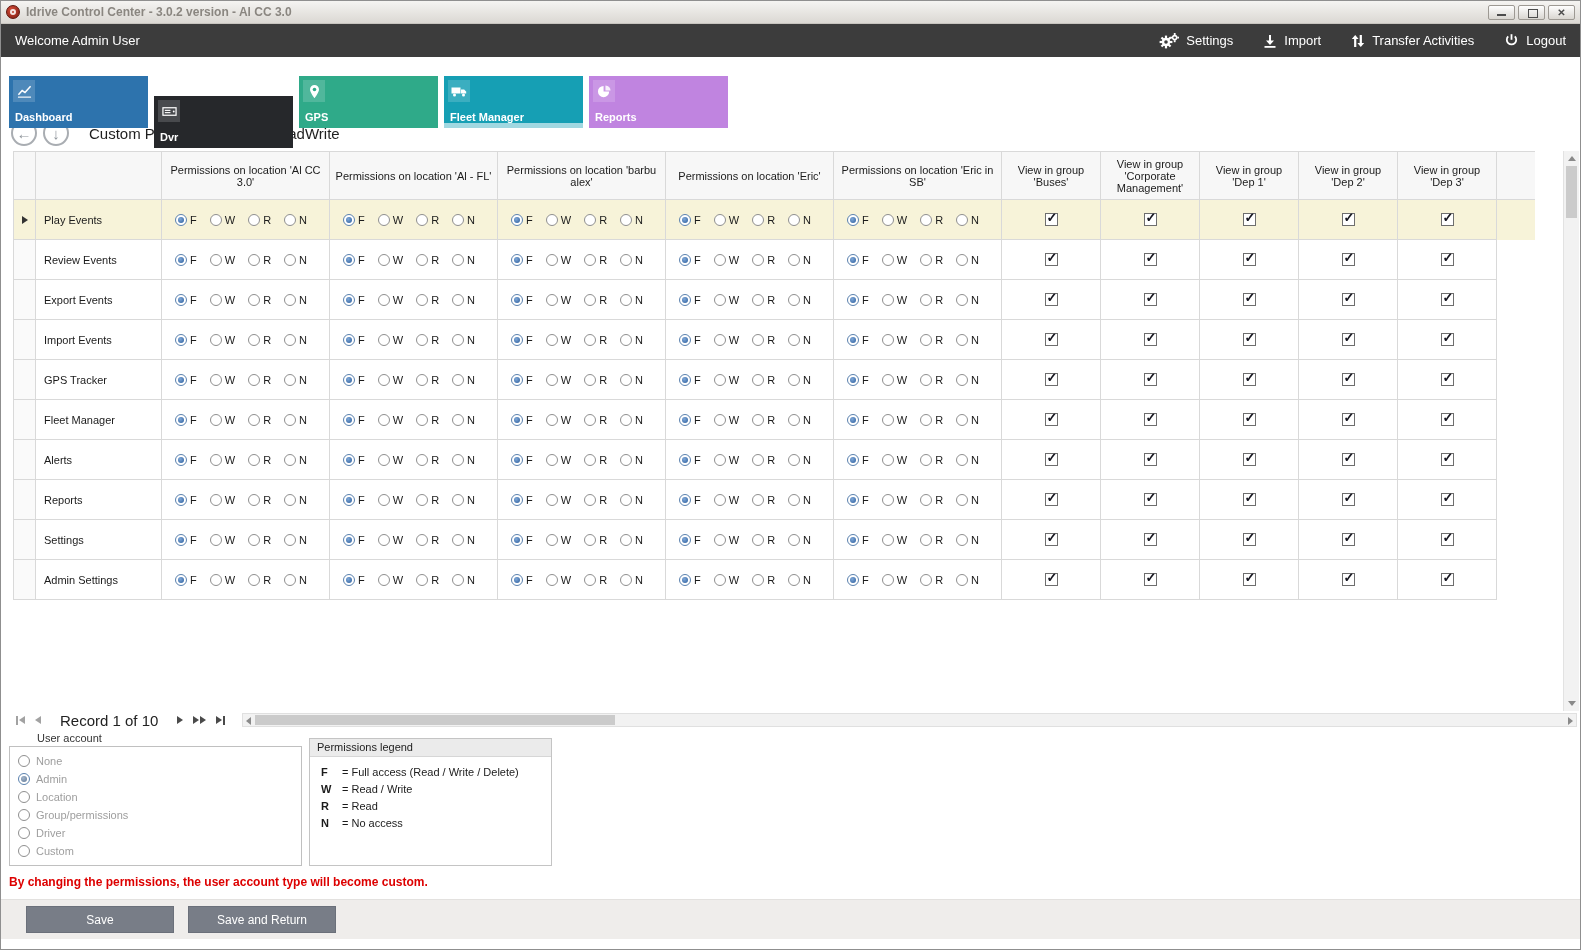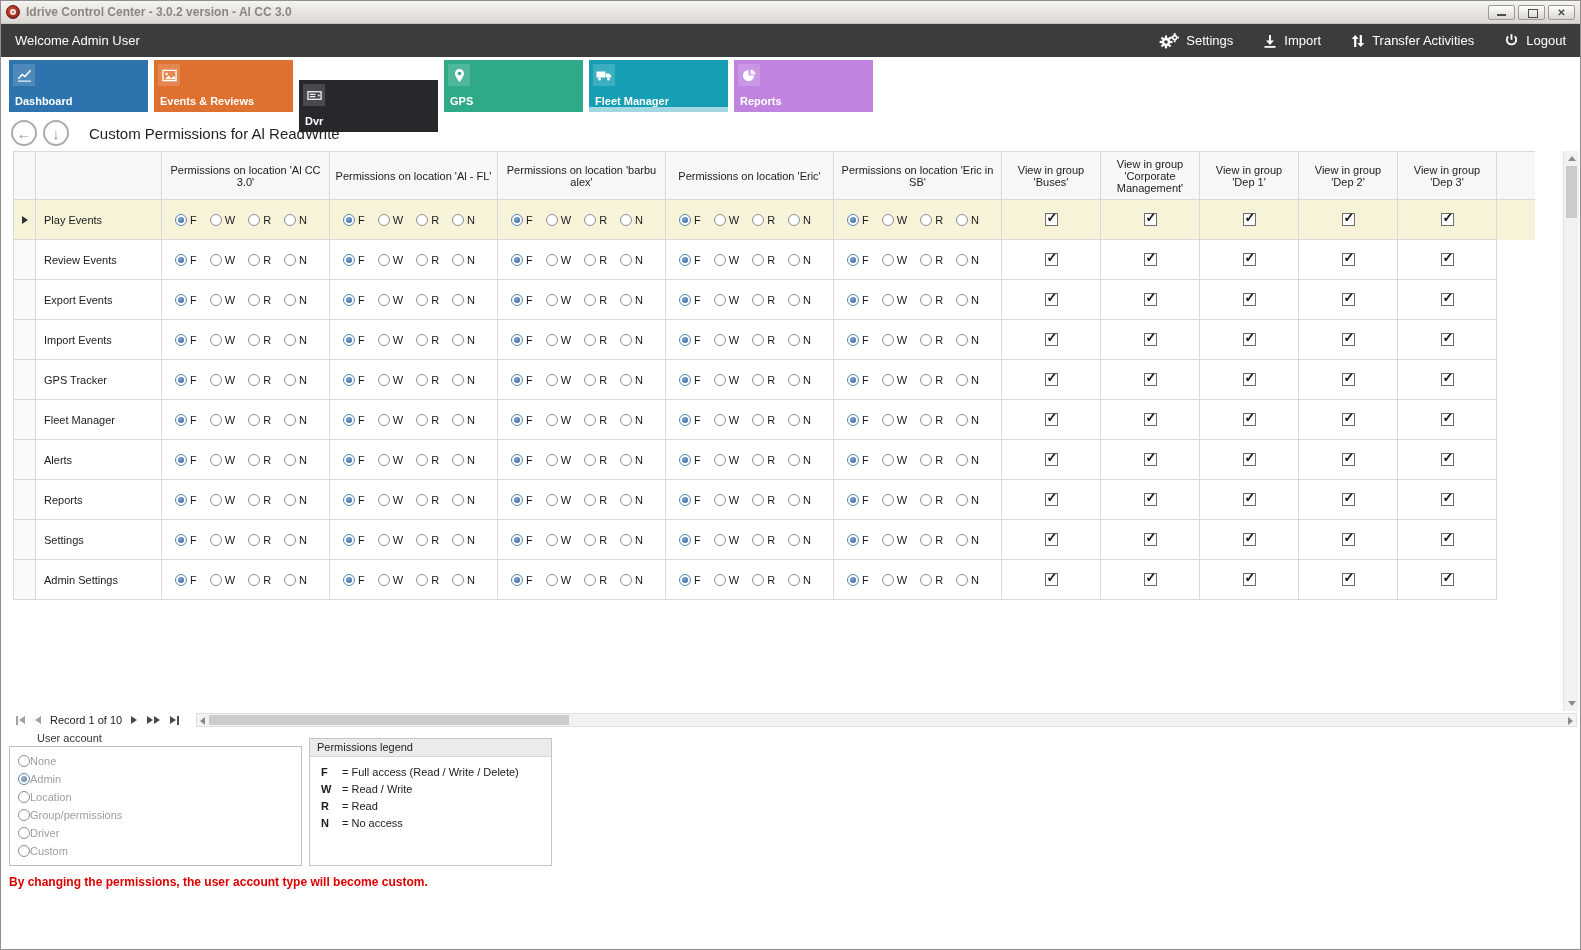--- a/index.html
+++ b/index.html
@@ -18,21 +18,21 @@
   .win-btn.max::after{content:"";position:absolute;left:9px;top:3px;width:8px;height:7px;border:1.5px solid #4c4c4c;}
   .win-btn.close::after{content:"✕";position:absolute;left:0;right:0;top:0;bottom:0;font-size:10px;line-height:14px;text-align:center;color:#4c4c4c;font-weight:bold;}
 
   
   .toolbar { height:33px; flex:none; background:#3c3c3c; color:#fff; display:flex; align-items:center; padding:0 14px; }
   .welcome { font-size:13px; }
   .toolbar-actions { margin-left:auto; display:flex; align-items:center; gap:30px; }
   .tb-item { display:flex; align-items:center; gap:7px; font-size:13px; cursor:default; }
 
   
-  .tabstrip { height:58px; flex:none; background:#fff; display:flex; gap:6px; padding:3px 8px; }
+  .tabstrip { height:58px; flex:none; background:#fff; display:flex; gap:6px; padding:19px 8px; }
   .tab { width:139px; height:52px; position:relative; color:#fff; cursor:default; }
   .tab .icon-box { position:absolute; top:4px; left:4px; width:22px; height:22px; background:rgba(255,255,255,0.16); display:flex; align-items:center; justify-content:center; }
   .tab .tab-label { position:absolute; left:6px; bottom:5px; font-size:11px; font-weight:bold; }
   .tab.selected::after { content:""; position:absolute; left:0; right:0; bottom:0; height:5px; background:rgba(255,255,255,0.6); }
 
   
   .navrow { height:36px; flex:none; display:flex; align-items:center; padding:0 10px; gap:6px; background:#fff; }
   .circle-btn { width:26px; height:26px; border-radius:50%; border:2px solid #a9adb2; background:#fff; color:#8f959b; display:flex; align-items:center; justify-content:center; font-size:15px; font-weight:bold; }
   .page-title { font-size:15px; color:#1f1f1f; margin-left:14px; }
 
@@ -69,31 +69,31 @@
   .tri-up { position:absolute; top:5px; left:4px; width:0; height:0; border-left:4px solid transparent; border-right:4px solid transparent; border-bottom:5px solid #8a8a8a; }
   .tri-down { position:absolute; bottom:5px; left:4px; width:0; height:0; border-left:4px solid transparent; border-right:4px solid transparent; border-top:5px solid #8a8a8a; }
 
   
   .recnav { height:18px; flex:none; display:flex; align-items:center; padding-left:10px; background:#fff; }
   .nav-btn { display:flex; align-items:center; gap:1px; padding:0 5px; height:16px; }
   .tri-r { width:0; height:0; border-top:4px solid transparent; border-bottom:4px solid transparent; border-left:6px solid #4a4a4a; }
   .tri-l { width:0; height:0; border-top:4px solid transparent; border-bottom:4px solid transparent; border-right:6px solid #a2a2a2; }
   .nav-bar-gray { width:2px; height:9px; background:#a2a2a2; }
   .nav-bar-dark { width:2px; height:9px; background:#4a4a4a; }
-  .rec-text { font-size:11px; color:#222; margin:0 4px;text-align:center; }
+  .rec-text { font-size:15px; color:#222; margin:0 14px;text-align:center; }
   .hscroll { flex:1; height:14px; margin:0 3px 0 12px; background:#f2f2f2; border:1px solid #e0e0e0; position:relative; }
   .hs-arrow-l { position:absolute; left:3px; top:3px; width:0; height:0; border-top:4px solid transparent; border-bottom:4px solid transparent; border-right:5px solid #8a8a8a; }
   .hs-arrow-r { position:absolute; right:3px; top:3px; width:0; height:0; border-top:4px solid transparent; border-bottom:4px solid transparent; border-left:5px solid #8a8a8a; }
   .hs-thumb { position:absolute; left:12px; top:1px; bottom:1px; width:360px; background:#cbcbcb; }
 
   
   .bottom { flex:1; position:relative; background:#fff; }
   .ua-title { position:absolute; left:8px; top:3px; font-size:11px; color:#333;padding-left:28px; }
   .ua-box { position:absolute; left:8px; top:17px; width:293px; height:120px; border:1px solid #c0c0c0; padding:5px 8px; }
-  .ua-item { display:flex; align-items:center; gap:0; height:18px; color:#9e9e9e; font-size:11px; }
+  .ua-item { display:flex; align-items:center; gap:6px; height:18px; color:#9e9e9e; font-size:11px; }
   .legend-box { position:absolute; left:308px; top:9px; width:243px; height:128px; border:1px solid #c4c4c4; background:#fff; }
   .legend-header { height:18px; background:#ebebeb; border-bottom:1px solid #d6d6d6; font-size:11px; color:#222; padding:2px 7px; }
   .legend-body { padding:9px 11px; }
   .lg-item { display:flex; gap:9px; height:17px; font-size:11px; color:#1b1b1b; }
   .lg-key { font-weight:bold; width:12px; }
   .warning { position:absolute; left:8px; top:146px; font-size:12px; font-weight:bold; color:#dd0000; }
   .footer { position:absolute; left:0; right:0; top:170px; height:40px; background:#efedeb; border-top:1px solid #e3e1df; display:flex; align-items:center; padding-left:25px; gap:14px; }
   .btn { width:148px; height:27px; background:#787d87; color:#fff; font-size:12px; border:1px solid #6b707a; display:flex; align-items:center; justify-content:center; font-family:"Liberation Sans", sans-serif; }
 </style>
 </head>
@@ -168,30 +168,20 @@
   <div class="tabstrip">
     <div class="tab" style="background: rgb(45, 115, 173);">
       <span class="icon-box">
         <svg width="15" height="15" viewBox="0 0 16 16">
             <polyline points="1.5,11.5 5.5,7 8.5,9 14.5,2.5" fill="none" stroke="#fff" stroke-width="1.6"></polyline>
             <path d="M1 14 h14" stroke="#fff" stroke-width="1.2"></path>
           </svg>
       </span>
       <span class="tab-label">Dashboard</span>
     </div>
-    <div class="tab" style="background: rgb(223, 113, 48);">
-      <span class="icon-box">
-        <svg width="15" height="15" viewBox="0 0 16 16">
-            <rect x="1" y="2.5" width="14" height="11" fill="none" stroke="#fff" stroke-width="1.4"></rect>
-            <circle cx="5" cy="6.3" r="1.3" fill="#fff"></circle>
-            <path d="M3 12 l4-4 3 3 2.5-2.5 1.5 1.5 V12 Z" fill="#fff"></path>
-          </svg>
-      </span>
-      <span class="tab-label">Events &amp; Reviews</span>
-    </div>
     <div class="tab" style="background: rgb(38, 40, 43); margin-top: 20px;">
       <span class="icon-box">
         <svg width="15" height="15" viewBox="0 0 16 16" fill="#fff">
             <rect x="1" y="4" width="14" height="8" fill="none" stroke="#fff" stroke-width="1.3"></rect>
             <rect x="3" y="6.2" width="6" height="1.2"></rect>
             <rect x="3" y="8.6" width="6" height="1.2"></rect>
             <circle cx="12.5" cy="8" r="1"></circle>
           </svg>
       </span>
       <span class="tab-label">Dvr</span>
@@ -1435,15 +1425,19 @@
           </div>
           <div class="lg-item">
             <span class="lg-key">N</span>
             <span class="lg-text">= No access</span>
           </div>
         </div>
     </div>
 
     <div class="warning">By changing the permissions, the user account type will become custom.</div>
 
+    <div class="footer">
+      <button class="btn">Save</button>
+      <button class="btn">Save and Return</button>
+    </div>
   </div>
 
 </div>
 
 </body></html>

